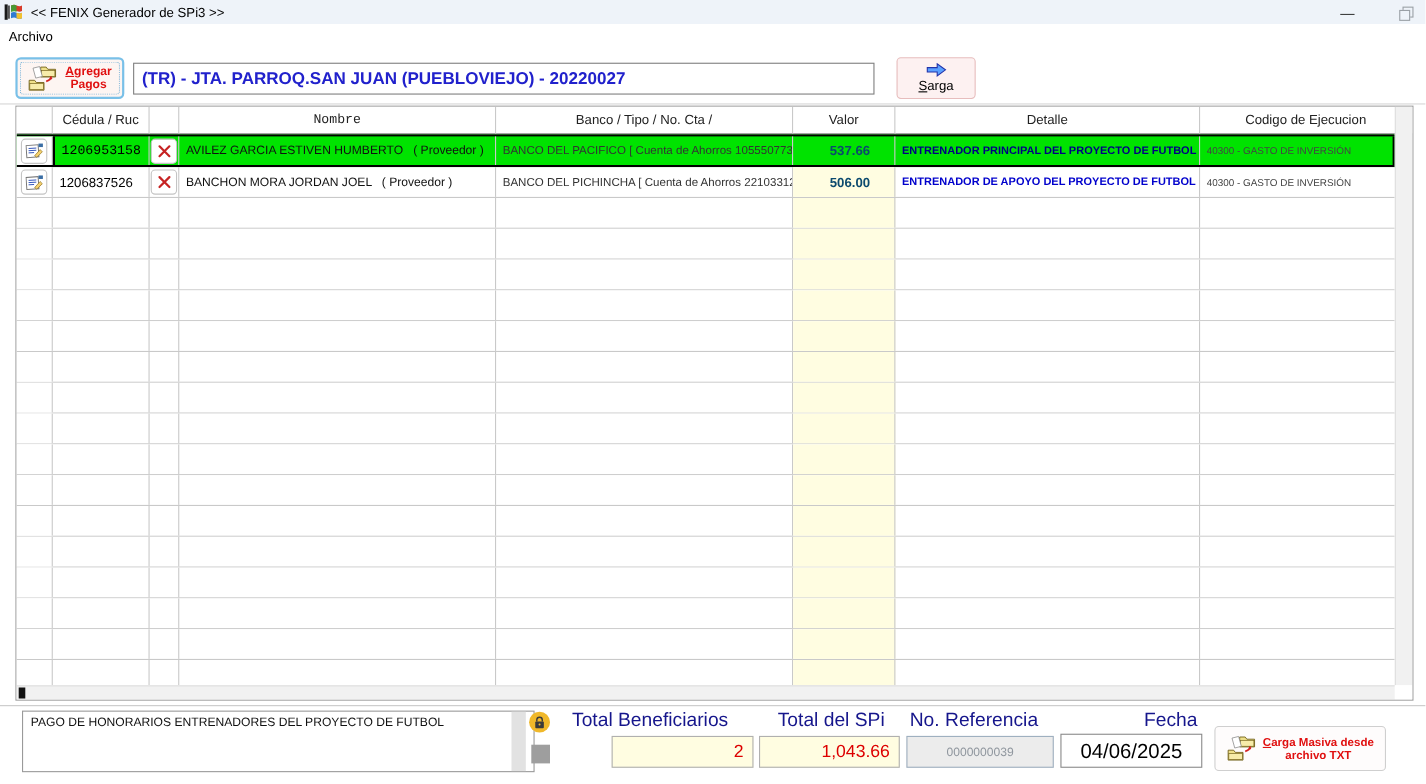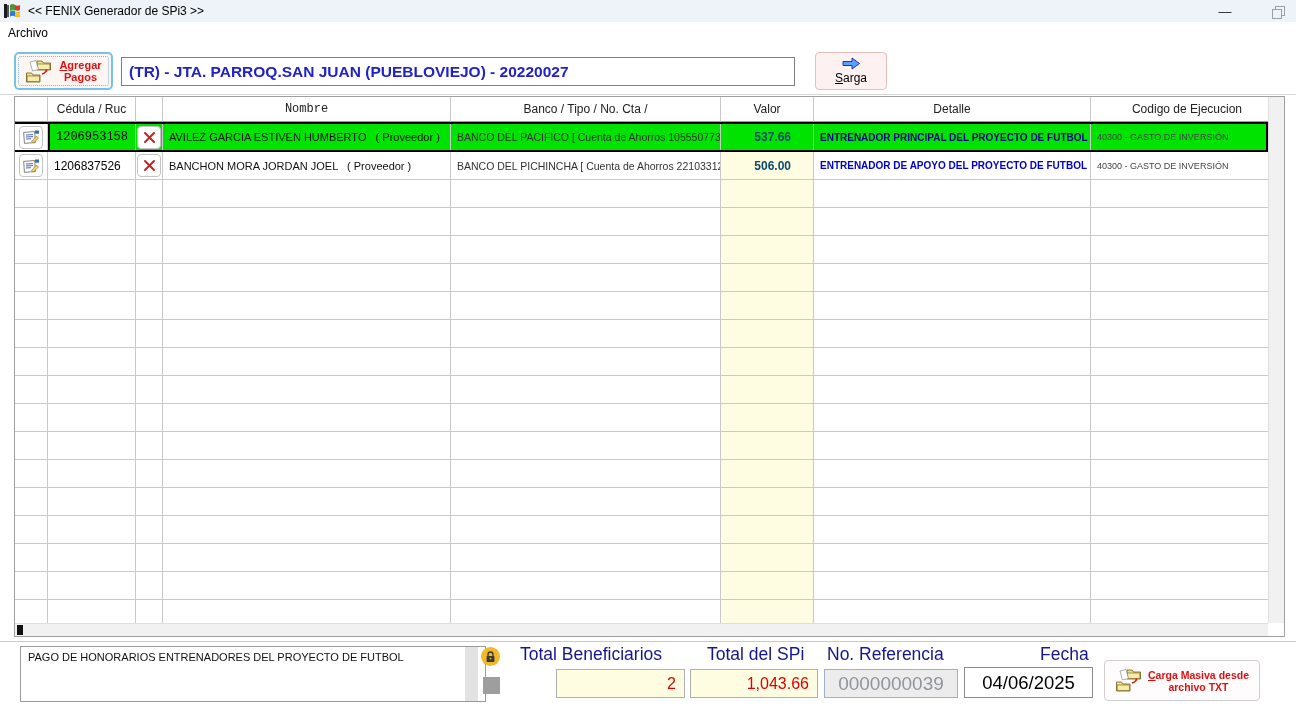--- a/index.html
+++ b/index.html
@@ -80,21 +80,21 @@
   .concept-scroll { position:absolute; left:465px; top:647px; width:13px; height:54px; background:#e2e2e2; }
   .lock-badge { position:absolute; left:481px; top:647px; width:19px; height:19px; border-radius:50%;
                 background:#f0b82a; display:flex; align-items:center; justify-content:center; }
   .gray-square { position:absolute; left:483px; top:677px; width:17px; height:17px; background:#9e9e9e; }
 
   .f-label { position:absolute; top:644px; font-size:17.5px; color:var(--label-navy,#16168c); white-space:nowrap; }
   .f-field { position:absolute; top:669px; height:29px; display:flex; align-items:center; }
   .fld-yellow { background:var(--field-yellow,#fffbdd); border:1px solid #b0b0b0;
                 justify-content:flex-end; padding-right:8px; font-size:16px; color:var(--value-red,#dd0000); }
   .fld-gray { background:#ececec; border:1px solid #9fb0c0; justify-content:center;
-              font-size:19px; color:#8f969e; }
+              font-size:11px; color:#8f969e; }
   .fld-date { background:#fff; border:1px solid #8a8a8a; justify-content:center;
               font-size:18.5px; color:#000; top:667px; height:31px; }
   .btn-carga { position:absolute; left:1104px; top:660px; width:156px; height:41px;
                background:#fefcfc; border:1px solid #cfcfcf; border-radius:4px;
                display:flex; align-items:center; justify-content:center; gap:3px; }
   .btn-carga .btn-red-label { font-size:10.5px; line-height:12px; }
 </style>
 </head>
 <body>
 

